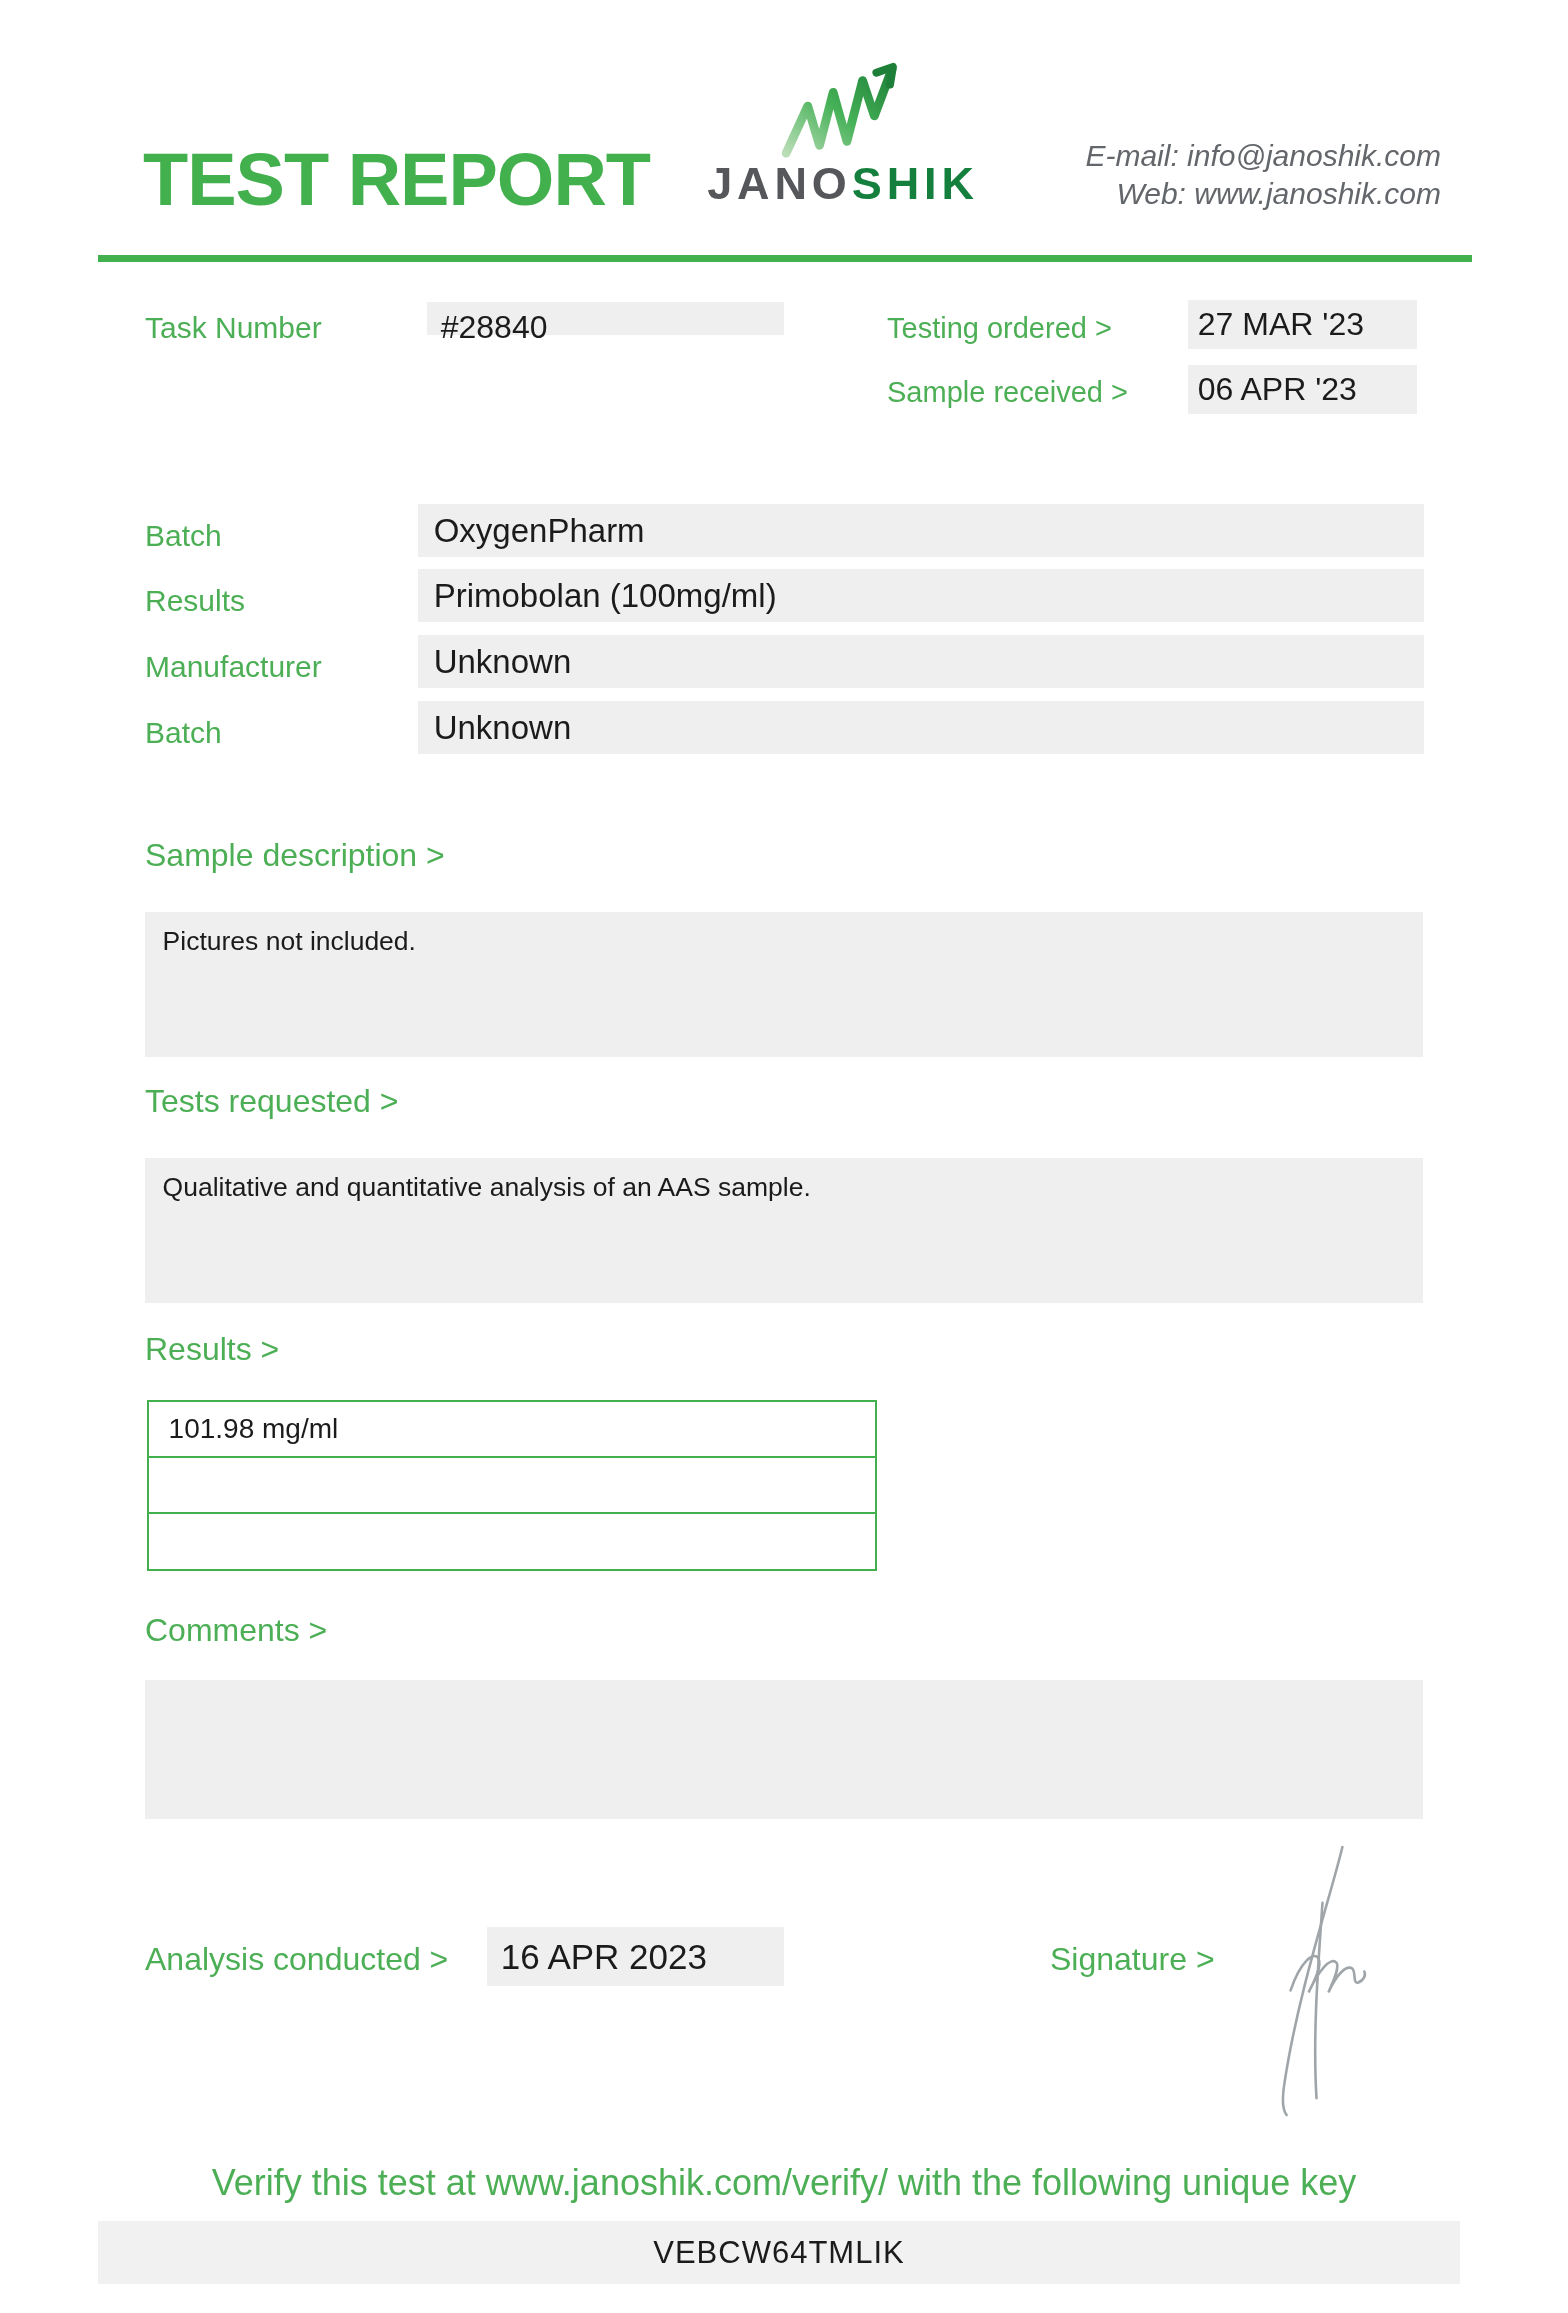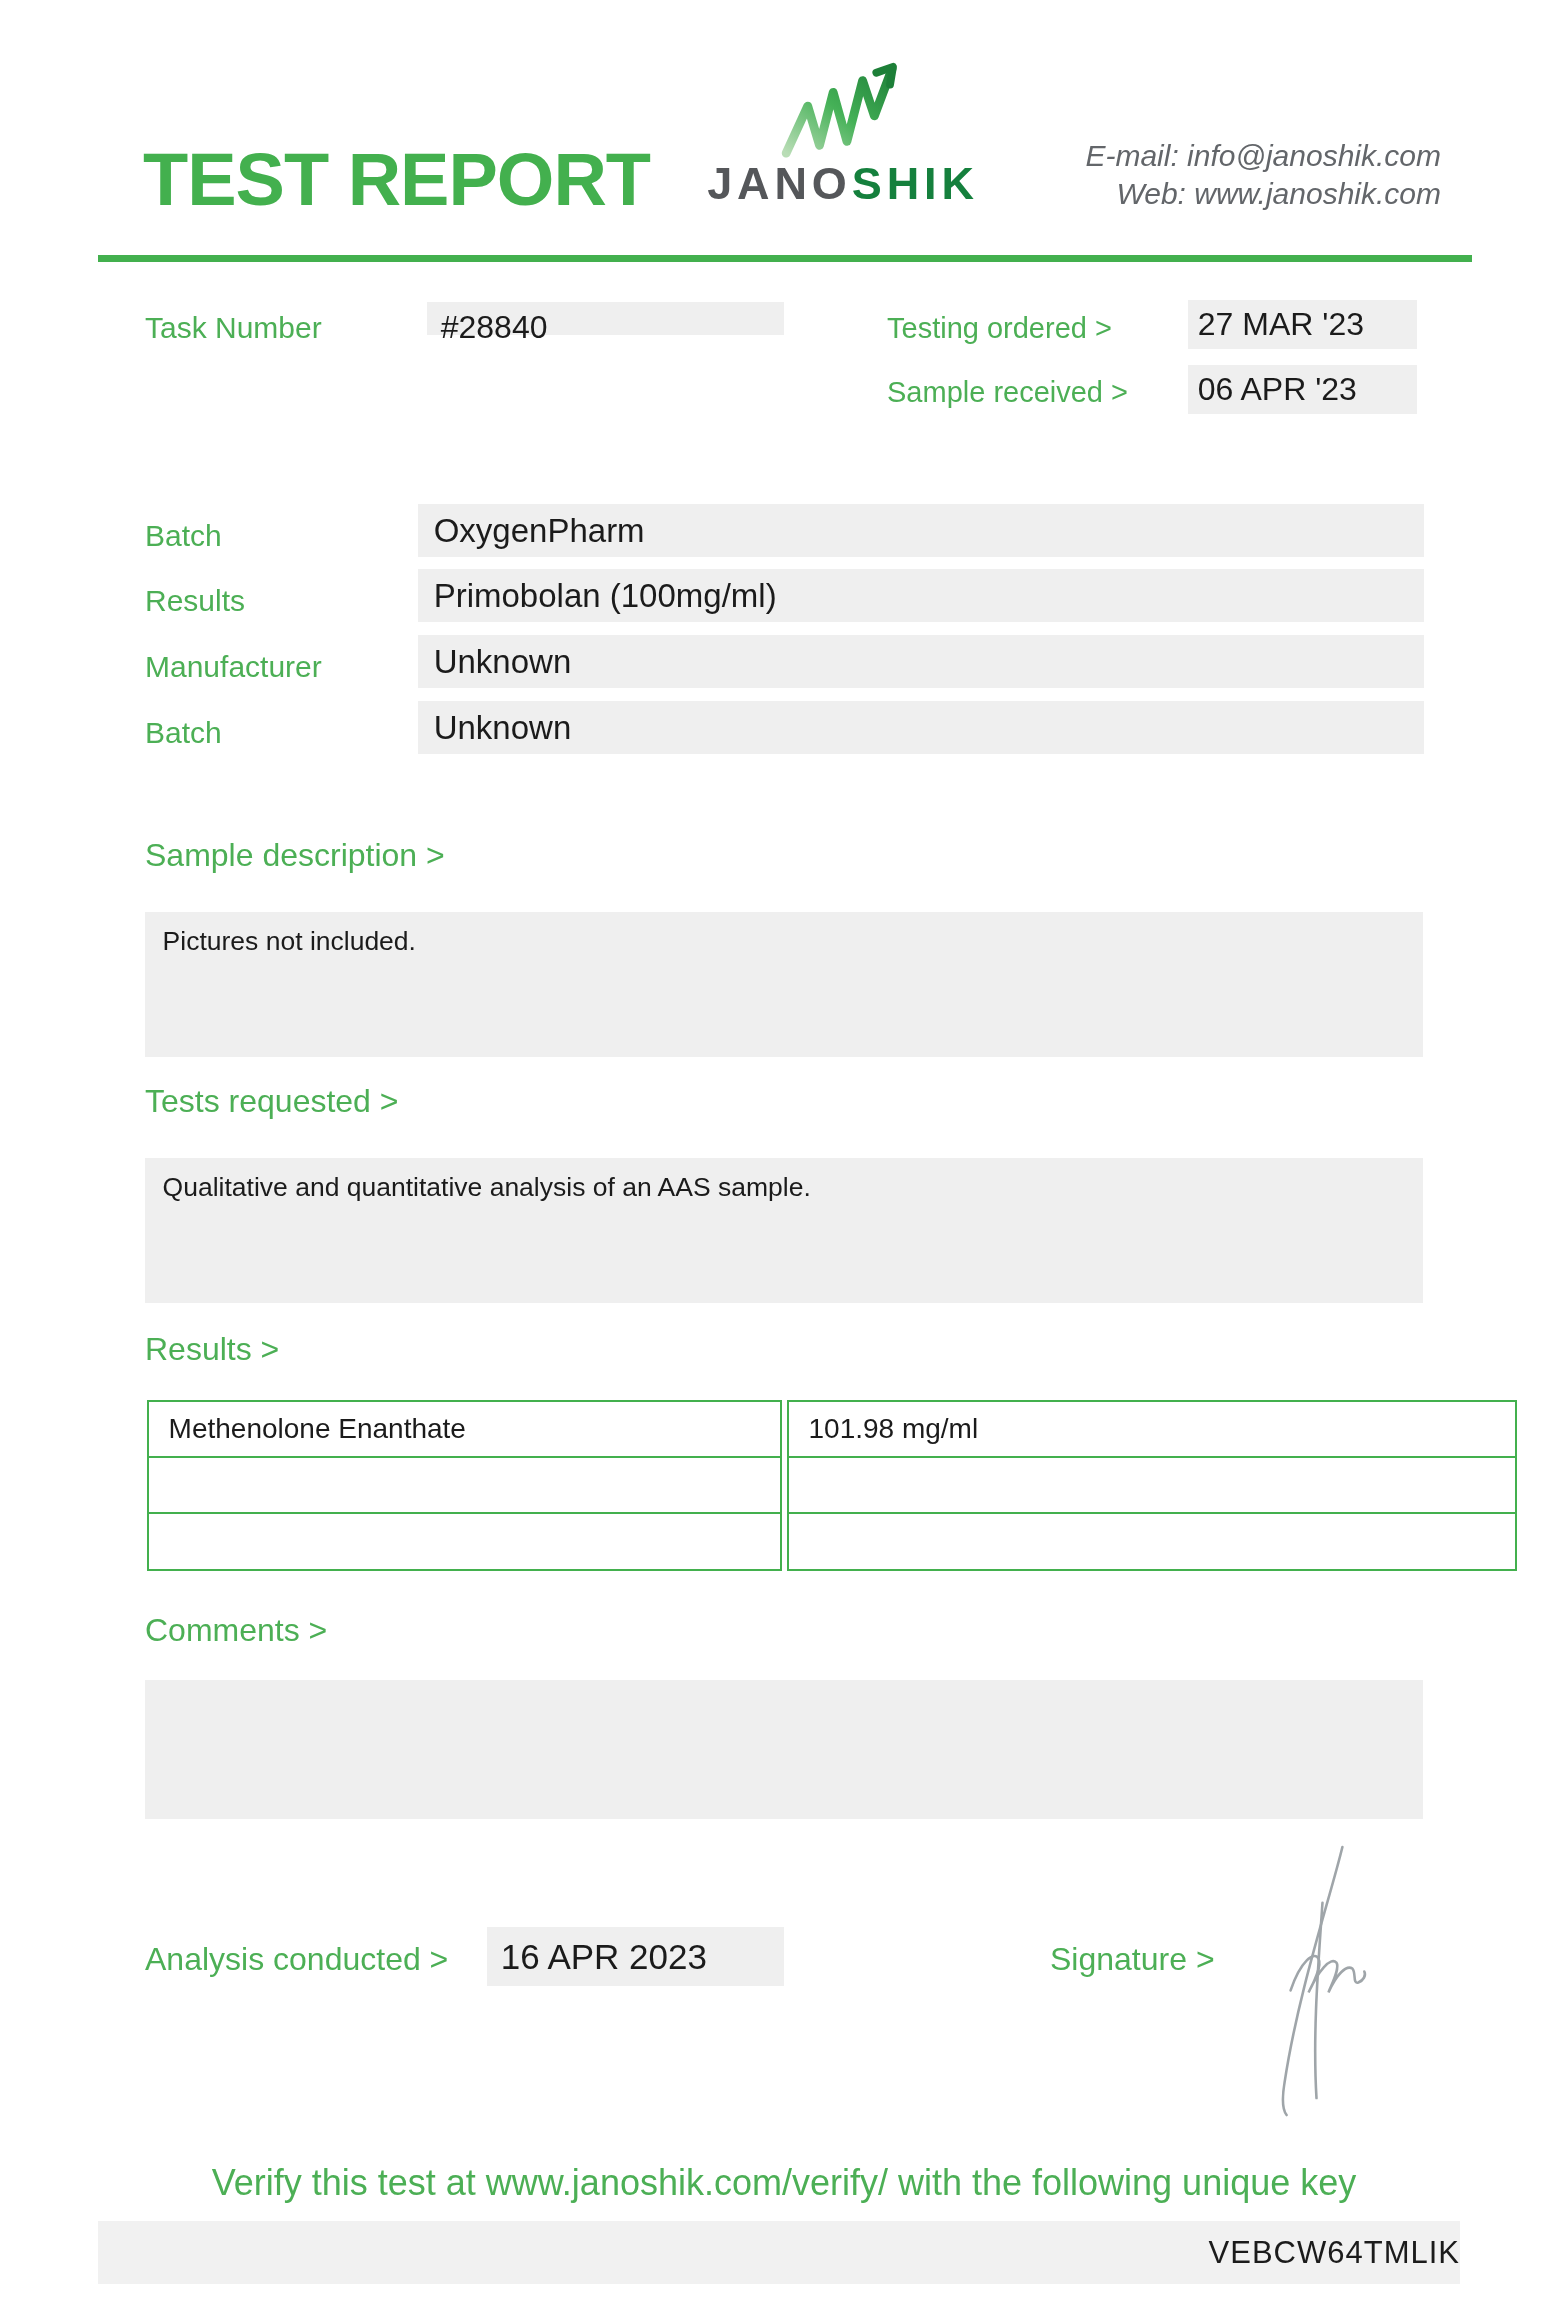--- a/index.html
+++ b/index.html
@@ -68,21 +68,21 @@
   .analysis-box{left:487px;top:1927px;width:297px;height:59px;line-height:59px;padding-left:13.7px;font-size:35px;}
   .signature-label{left:1050px;top:1940px;}
   .signature{left:1259px;top:1843px;}
 
   .verify-text{
     left:98px;top:2162px;width:1372px;text-align:center;
     color:var(--green-label);font-size:36px;
   }
   .key-box{
     left:98px;top:2221px;width:1362px;height:63px;background:var(--key-gray);
-    text-align:right;line-height:63px;font-size:31px;letter-spacing:1px;color:var(--ink);
+    text-align:center;line-height:63px;font-size:31px;letter-spacing:1px;color:var(--ink);
   }
 </style>
 </head>
 <body>
 
 <div>
 
   <div class="abs page-title">TEST REPORT</div>
 
   <div class="abs logo">
@@ -131,25 +131,20 @@
   <div class="abs valbox detail-box" style="top:701px;">Unknown</div>
 
   <div class="abs gheading" style="left:145px;top:836px;">Sample description &gt;</div>
   <div class="abs bigbox" style="top:912px;height:145px;">Pictures not included.</div>
 
   <div class="abs gheading" style="left:145px;top:1082px;">Tests requested &gt;</div>
   <div class="abs bigbox" style="top:1158px;height:145px;">Qualitative and quantitative analysis of an AAS sample.</div>
 
   <div class="abs gheading" style="left:145px;top:1330px;">Results &gt;</div>
   <div class="abs rtable">
-    <div class="rcol rcol-analyte">
-      <div class="rcell">Methenolone Enanthate</div>
-      <div class="rcell"></div>
-      <div class="rcell"></div>
-    </div>
     <div class="rcol rcol-result">
       <div class="rcell">101.98 mg/ml</div>
       <div class="rcell"></div>
       <div class="rcell"></div>
     </div>
   </div>
 
   <div class="abs gheading" style="left:145px;top:1611px;">Comments &gt;</div>
   <div class="abs bigbox" style="top:1680px;height:139px;"></div>
 

